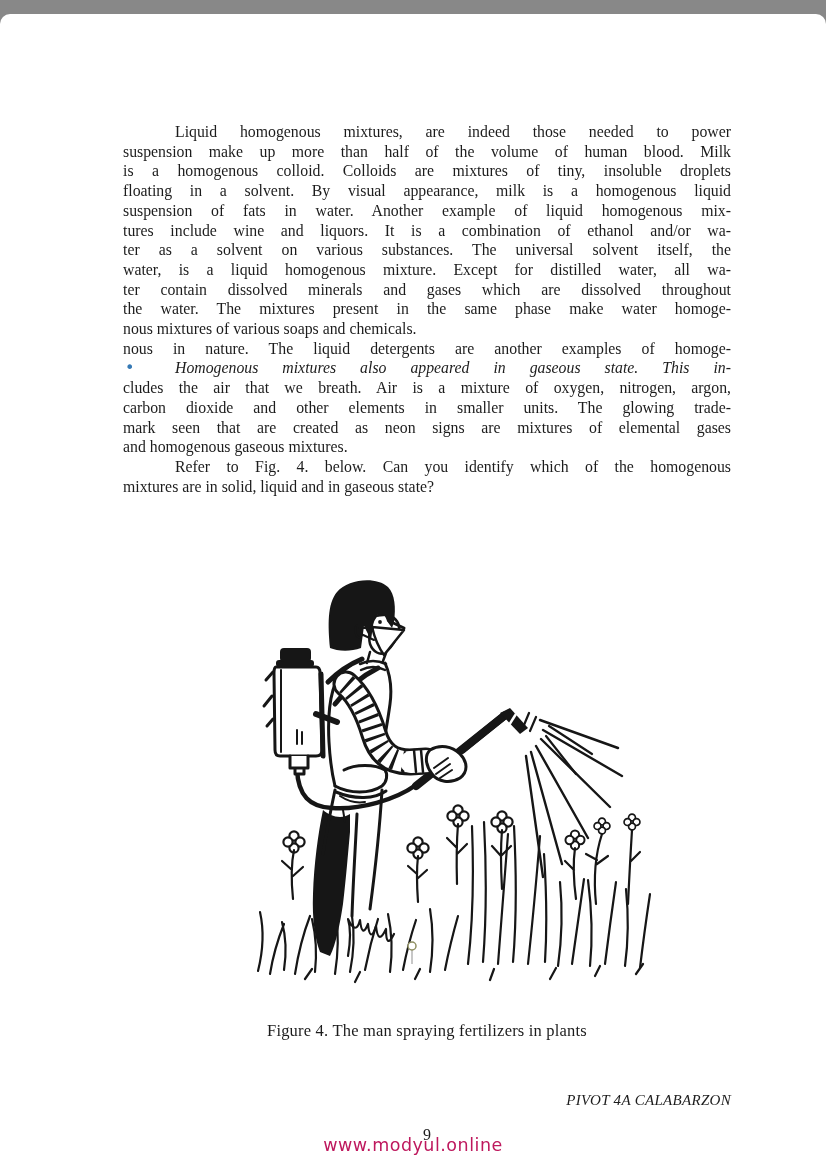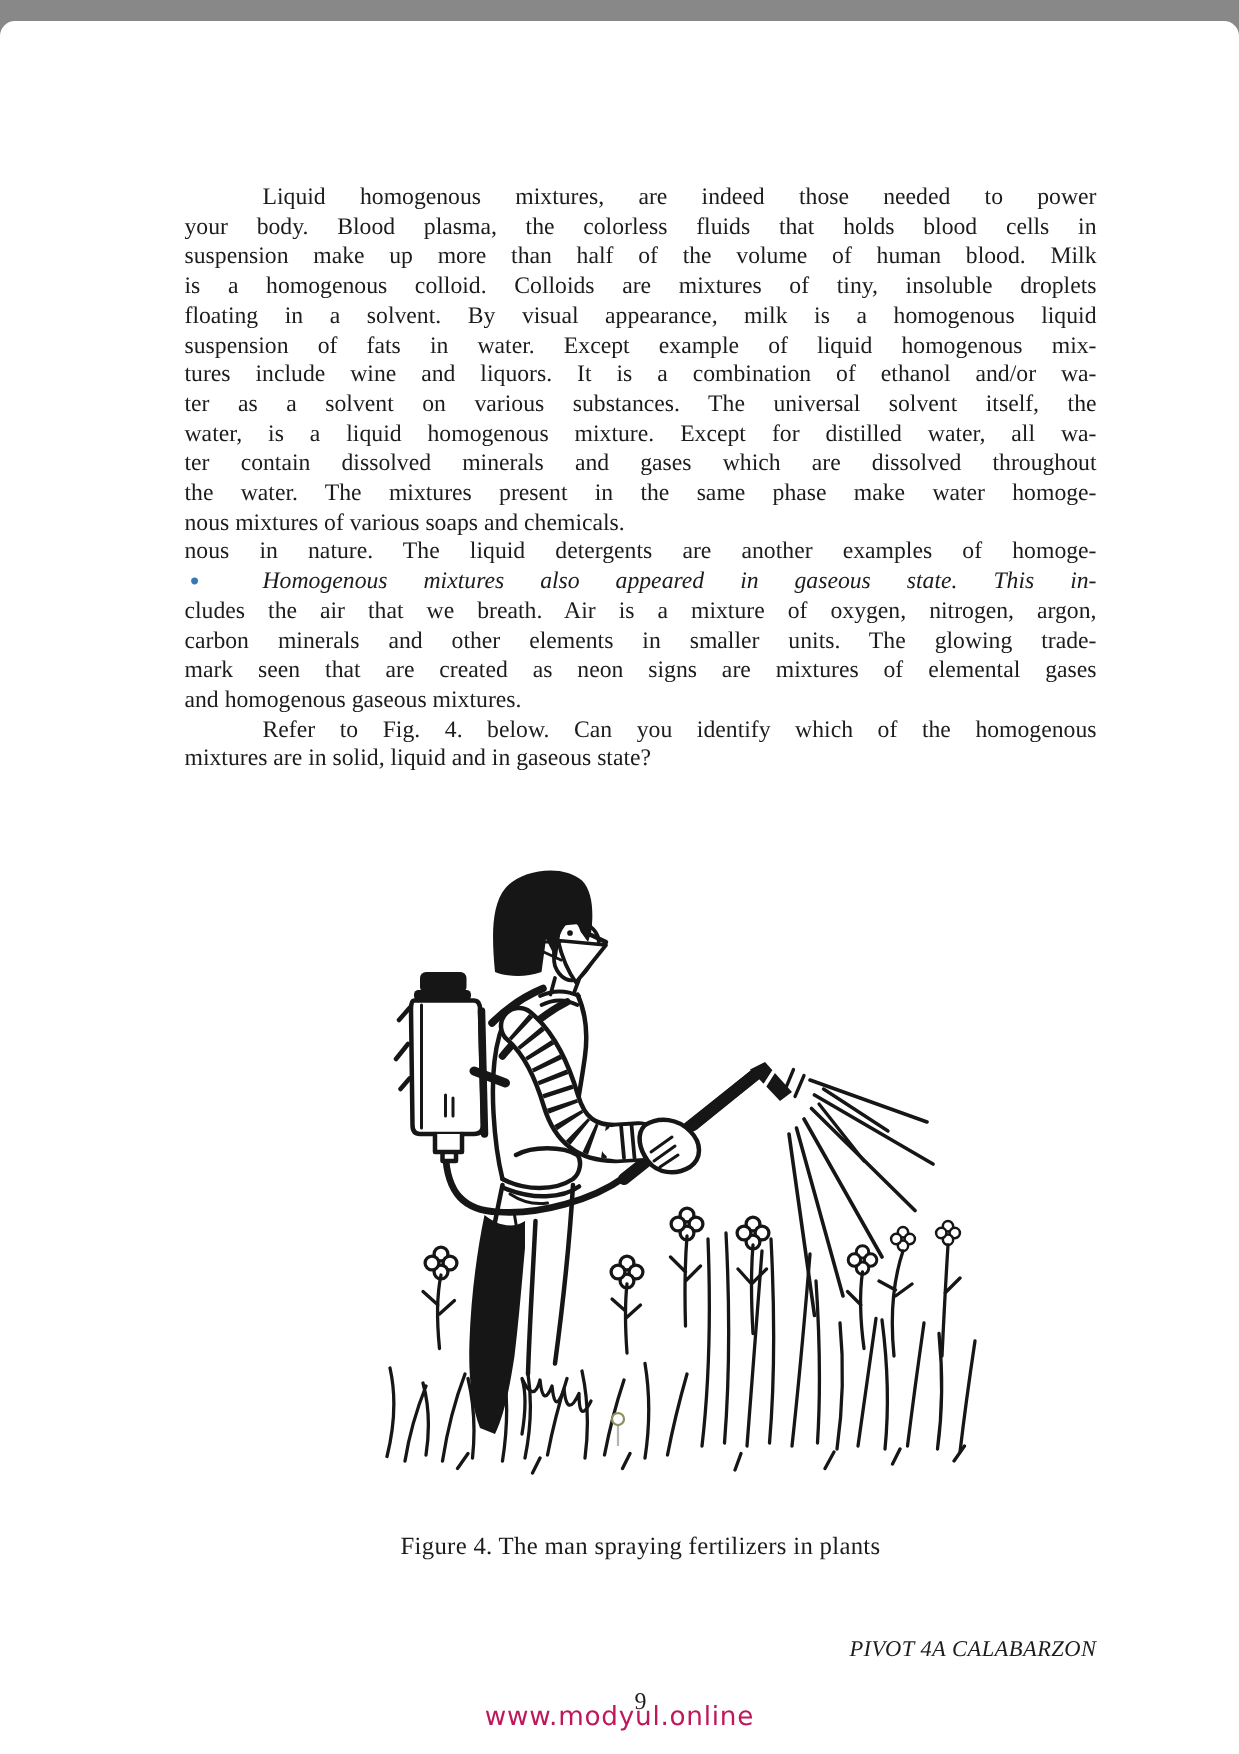--- a/index.html
+++ b/index.html
@@ -49,40 +49,39 @@
   }
 </style>
 </head>
 <body>
 
 <div class="page">
 
   <div class="text-block">
     <div>
       <div class="line first">Liquid homogenous mixtures, are indeed those needed to power</div>
-      <div class="line">your body.  Blood plasma, the colorless fluids that holds blood cells in</div>
       <div class="line">suspension make up more than half of the volume of human blood.  Milk</div>
       <div class="line">is a homogenous colloid.  Colloids are mixtures of tiny, insoluble droplets</div>
       <div class="line">floating in a solvent.  By visual appearance, milk is a homogenous liquid</div>
-      <div class="line">suspension of fats in water.  Except example of liquid homogenous mix-</div>
+      <div class="line">suspension of fats in water.  Another example of liquid homogenous mix-</div>
       <div class="line">tures include wine and liquors.  It is a combination of ethanol and/or wa-</div>
       <div class="line">ter as a solvent on various substances.   The universal solvent itself, the</div>
       <div class="line">water, is a liquid homogenous mixture.  Except for distilled water, all wa-</div>
       <div class="line">ter  contain dissolved minerals and gases which are dissolved throughout</div>
       <div class="line">the water.  The mixtures present in the same phase make water homoge-</div>
       <div class="line last">nous mixtures of various soaps and chemicals.</div>
       <div class="line">nous in nature.  The liquid detergents are another examples of homoge-</div>
     </div>
     <div>
       <div class="line bullet-line">
         <span class="bullet">•</span>
         <span class="btext">Homogenous mixtures also appeared in gaseous state.  This in-</span>
       </div>
       <div class="line">cludes the air that we breath.  Air is a mixture of oxygen, nitrogen, argon,</div>
-      <div class="line">carbon minerals and other elements in smaller units.   The glowing trade-</div>
+      <div class="line">carbon dioxide and other elements in smaller units.   The glowing trade-</div>
       <div class="line">mark seen  that are created as neon signs are mixtures of elemental gases</div>
       <div class="line last">and homogenous gaseous mixtures.</div>
     </div>
     <div>
       <div class="line first">Refer to Fig. 4.  below.  Can you identify which of the homogenous</div>
       <div class="line last">mixtures are  in solid, liquid and in gaseous state?</div>
     </div>
   </div>
 
   <div class="figure">

